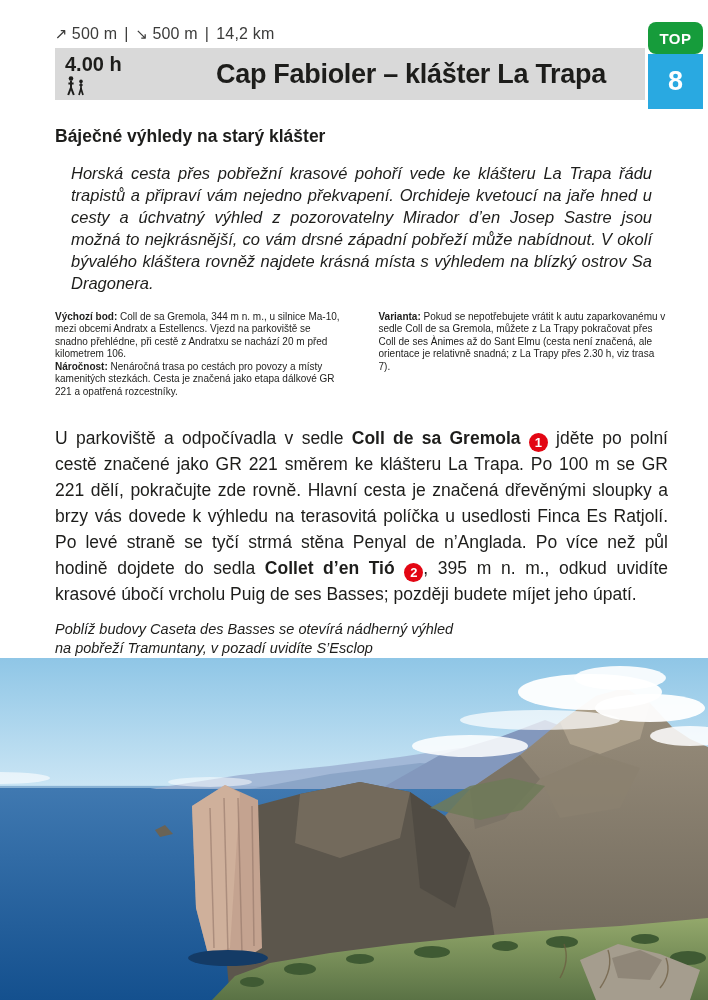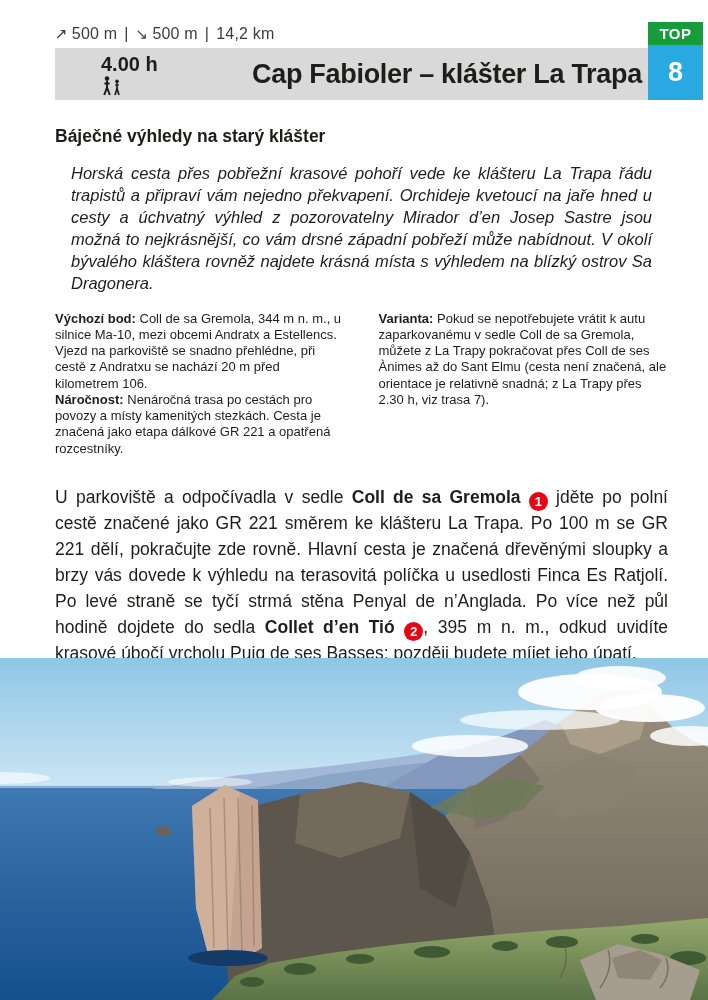--- a/index.html
+++ b/index.html
@@ -9,47 +9,47 @@
   }
   
   .stats-bar{
     margin:22px 70px 3px 55px;height:23px;display:flex;align-items:center;
     font-size:16px;color:#3c3c3b;letter-spacing:.2px;
   }
   .stats-bar .sep{margin:0 7px;color:#3c3c3b;}
   .stats-bar .dirarrow{margin-right:4px;font-size:15px;}
   .title-bar{
     margin-left:55px;width:590px;height:52px;background:var(--title_bar_gray,#d9d9d9);
-    display:flex;align-items:center;padding-left:36px;
+    display:flex;align-items:center;
   }
   .duration-block{width:120px;padding-left:10px;display:flex;flex-direction:column;justify-content:center;gap:1px;}
   .duration{font-size:20px;font-weight:bold;color:#1d1d1b;line-height:1.1;}
   .hikers{height:20px;display:flex;align-items:flex-end;}
   .route-title{
     flex:1;margin:9px;text-align:center;font-size:27px;font-weight:bold;color:#1d1d1b;
     letter-spacing:-.3px;padding-right:8px;white-space:nowrap;
   }
   .badge-col{position:absolute;top:22px;right:5px;width:55px;}
   .top-badge{
-    height:23px;background:var(--top_green,#169c3b);color:#fff;font-weight:bold;
-    font-size:15px;display:flex;align-items:center;justify-content:center;letter-spacing:.5px;
+    height:32px;background:var(--top_green,#169c3b);color:#fff;font-weight:bold;
+    font-size:15px;display:flex;align-items:center;justify-content:center;letter-spacing:.5px;border-radius:8px;
   }
   .route-number{
     height:55px;background:var(--route_blue,#29a9e1);color:#fff;font-weight:bold;
     font-size:27px;display:flex;align-items:center;justify-content:center;
   }
   
   .content{margin:0 40px 0 55px;width:613px;}
   .section-heading{margin:26px 0 0 0;font-size:17.5px;font-weight:bold;color:#1d1d1b;}
   .intro{
     margin:16px;font-style:italic;font-size:16.5px;line-height:1.33;text-align:justify;color:#1d1d1b;
   }
   .info-cols{
     margin-top:14px;display:grid;grid-template-columns:1fr 1fr;column-gap:34px;
-    font-size:13px;line-height:1.25;
+    font-size:10px;line-height:1.25;
   }
   .info-cols p{margin:0;text-align:left;}
   .route-text{
     margin:28px 0 4px 0;font-size:17.5px;line-height:1.48;text-align:justify;color:#1d1d1b;
   }
   .marker{
     display:inline-flex;width:19px;height:19px;border-radius:50%;
     background:var(--marker_red,#e30613);color:#fff;font-size:13px;font-weight:bold;
     align-items:center;justify-content:center;vertical-align:-3px;
   }

